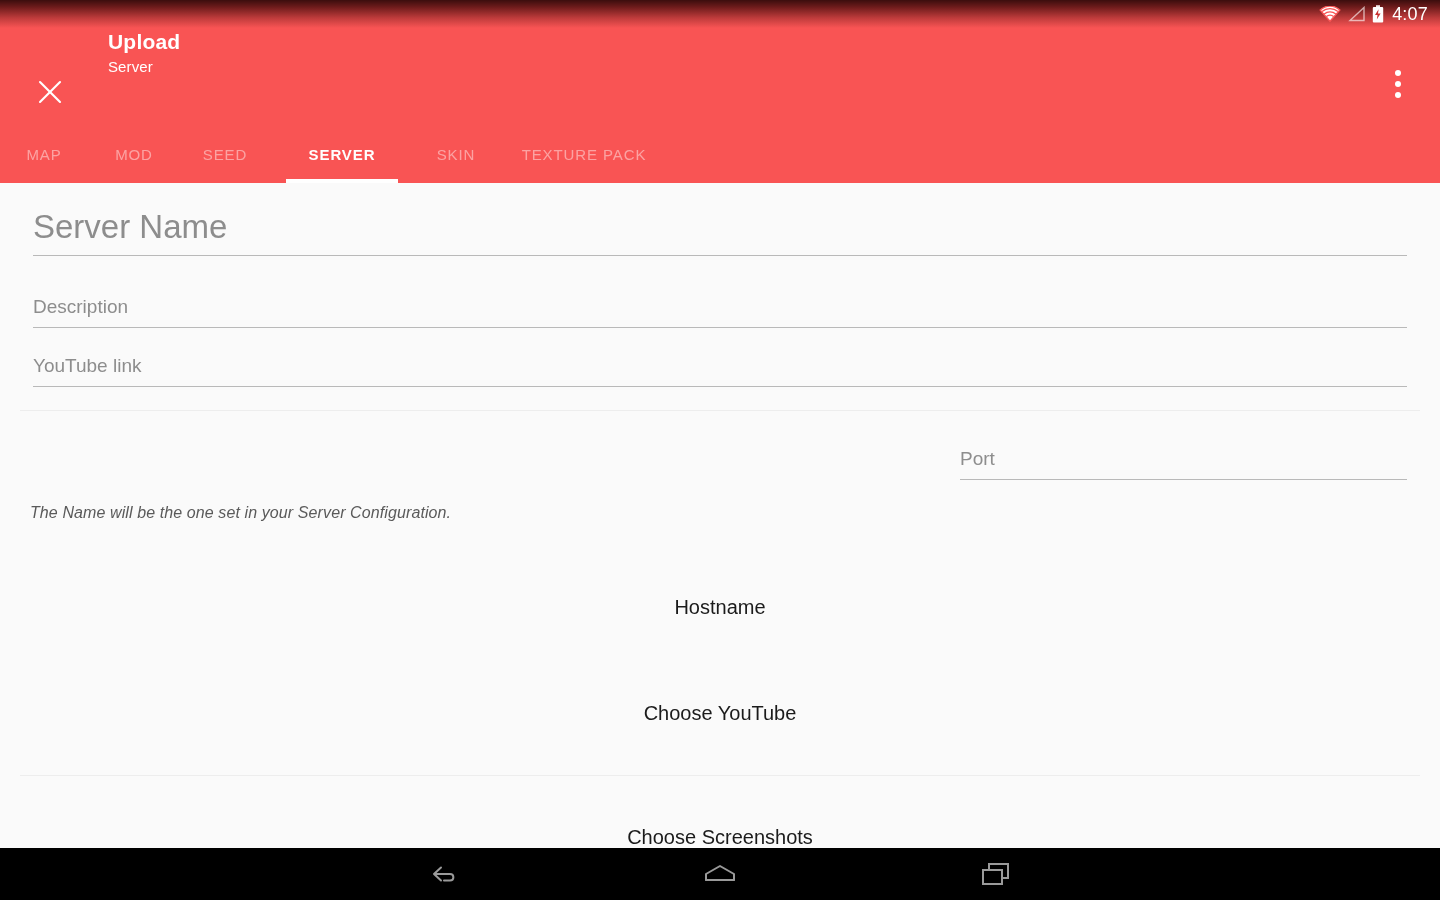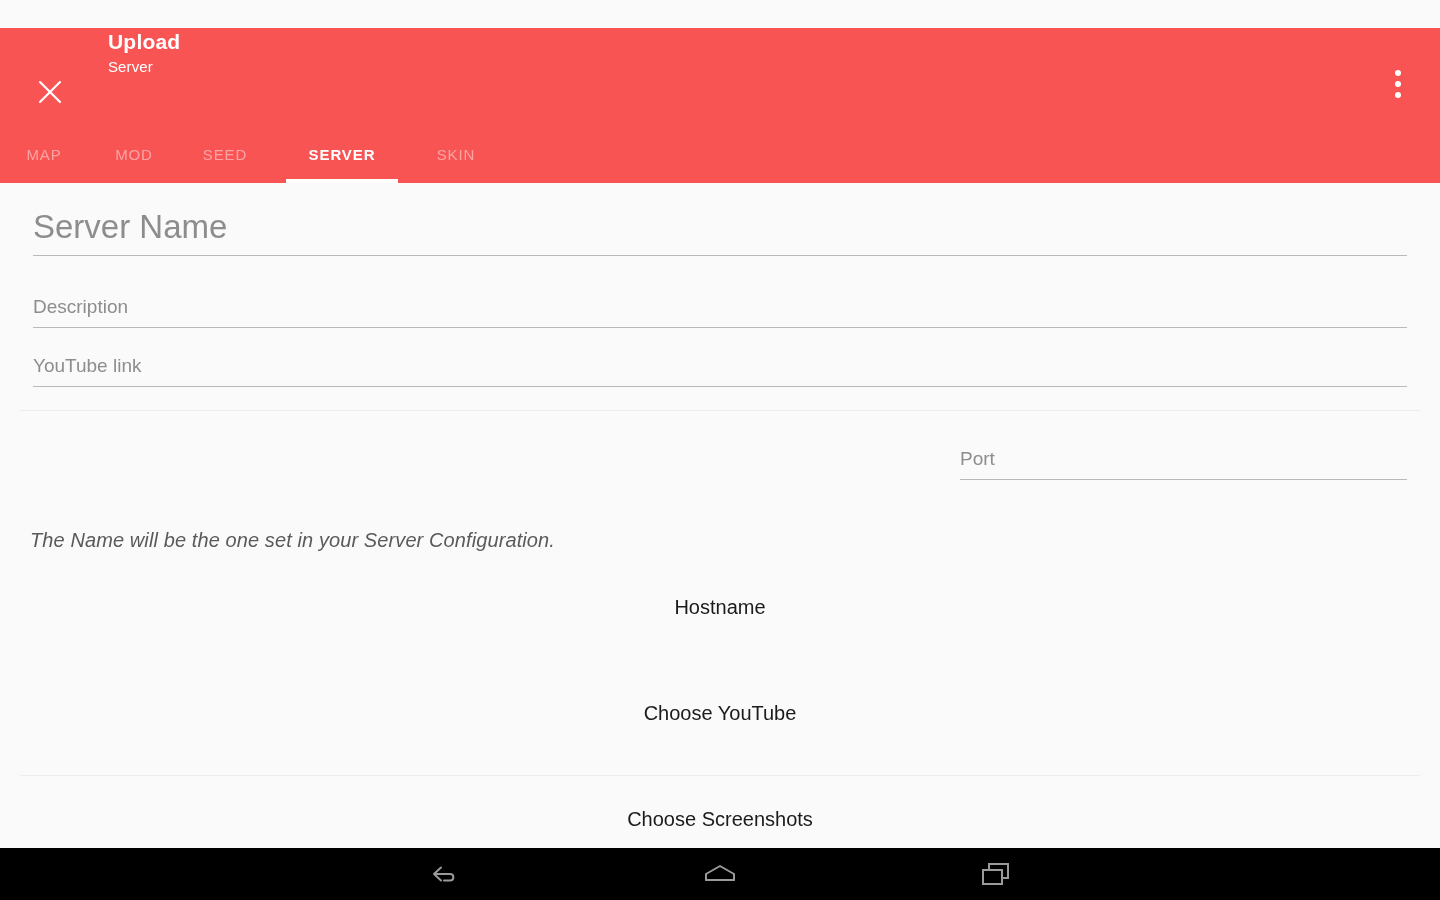--- a/index.html
+++ b/index.html
@@ -101,48 +101,68 @@
   #divider-top { top:227px; }
   #divider-bottom { top:592px; }
 
   #field-ip { left:33px; top:262px; width:902px; }
   #field-ip .field-input { font-size:19px; line-height:28px; }
 
   #field-port { left:960px; top:262px; width:447px; }
   #field-port .field-input { font-size:19px; line-height:28px; }
 
   #hint-text {
-    position:absolute; left:30px; top:346px;
-    font-size:20px; font-style:italic; color:#5a5a5a; letter-spacing:.1px;
+    position:absolute; left:30px; top:321px;
+    font-size:16px; font-style:italic; color:#5a5a5a; letter-spacing:.1px;
   }
 
   .center-row {
     position:absolute; left:0; width:1440px; text-align:center;
     font-size:20px; color:#1b1b1b; cursor:pointer;
   }
   #row-country     { top:413px; }
   #row-banner      { top:519px; }
-  #row-screenshots { top:625px; }
+  #row-screenshots { top:643px; }
 
   
   #nav-bar {
     position:absolute; bottom:0; left:0; width:1440px; height:52px;
     background:#000000; display:flex; align-items:center; justify-content:center;
     gap:220px; z-index:6;
   }
   .nav-btn {
     width:56px; height:40px; display:flex; align-items:center;
     justify-content:center; cursor:pointer;
   }
 </style>
 </head>
 <body>
 
 <div id="screen">
 
+  <div id="status-bar">
+    <div class="sb-icons">
+      <svg class="sb-ic" width="22" height="16" viewBox="0 0 22 16">
+        <path d="M11 15.2 L1.2 4.1 A14 14 0 0 1 20.8 4.1 Z" fill="#ffffff"></path>
+        <path d="M11 15.2 L1.2 4.1 A14 14 0 0 1 20.8 4.1 Z" fill="none" stroke="#F95454" stroke-width="1.4"></path>
+        <path d="M3.0 5.4 A12.6 12.6 0 0 1 19.0 5.4" fill="none" stroke="#F95454" stroke-width="1.3"></path>
+        <path d="M5.2 8.0 A9 9 0 0 1 16.8 8.0" fill="none" stroke="#F95454" stroke-width="1.3"></path>
+        <path d="M7.4 10.6 A5.4 5.4 0 0 1 14.6 10.6" fill="none" stroke="#F95454" stroke-width="1.3"></path>
+      </svg>
+      <svg class="sb-ic" width="17" height="16" viewBox="0 0 17 16">
+        <path d="M16 1.5 L16 14.5 L2 14.5 Z" fill="none" stroke="rgba(255,255,255,0.62)" stroke-width="1.4"></path>
+      </svg>
+      <svg class="sb-ic" width="12" height="18" viewBox="0 0 12 18">
+        <rect x="4" y="0.3" width="4" height="1.6" fill="#ffffff"></rect>
+        <rect x="0.8" y="1.9" width="10.4" height="15.5" rx="1" fill="#ffffff"></rect>
+        <path d="M6.6 4.2 L3.0 9.9 L5.5 9.9 L4.8 14.6 L8.6 8.6 L6.0 8.6 Z" fill="#C93232"></path>
+      </svg>
+    </div>
+    <div class="sb-time">4:07</div>
+  </div>
 
   <div id="app-bar">
 
     <div id="close-button">
       <svg width="28" height="28" viewBox="0 0 28 28">
         <line x1="4" y1="4" x2="24" y2="24" stroke="#ffffff" stroke-width="2.1" stroke-linecap="round"></line>
         <line x1="24" y1="4" x2="4" y2="24" stroke="#ffffff" stroke-width="2.1" stroke-linecap="round"></line>
       </svg>
     </div>
 
@@ -156,20 +176,21 @@
       <span class="dot"></span>
       <span class="dot"></span>
     </div>
 
     <div id="tab-bar">
       <div class="tab" id="tab-map">MAP</div>
       <div class="tab" id="tab-mod">MOD</div>
       <div class="tab" id="tab-seed">SEED</div>
       <div class="tab active" id="tab-server">SERVER</div>
       <div class="tab" id="tab-skin">SKIN</div>
+      <div class="tab" id="tab-texture">TEXTURE PACK</div>
     </div>
 
   </div>
 
   <div id="content">
 
     <div class="field" id="field-description">
       <input class="field-input" type="text" placeholder="Description" style="">
       <div class="underline"></div>
     </div>

